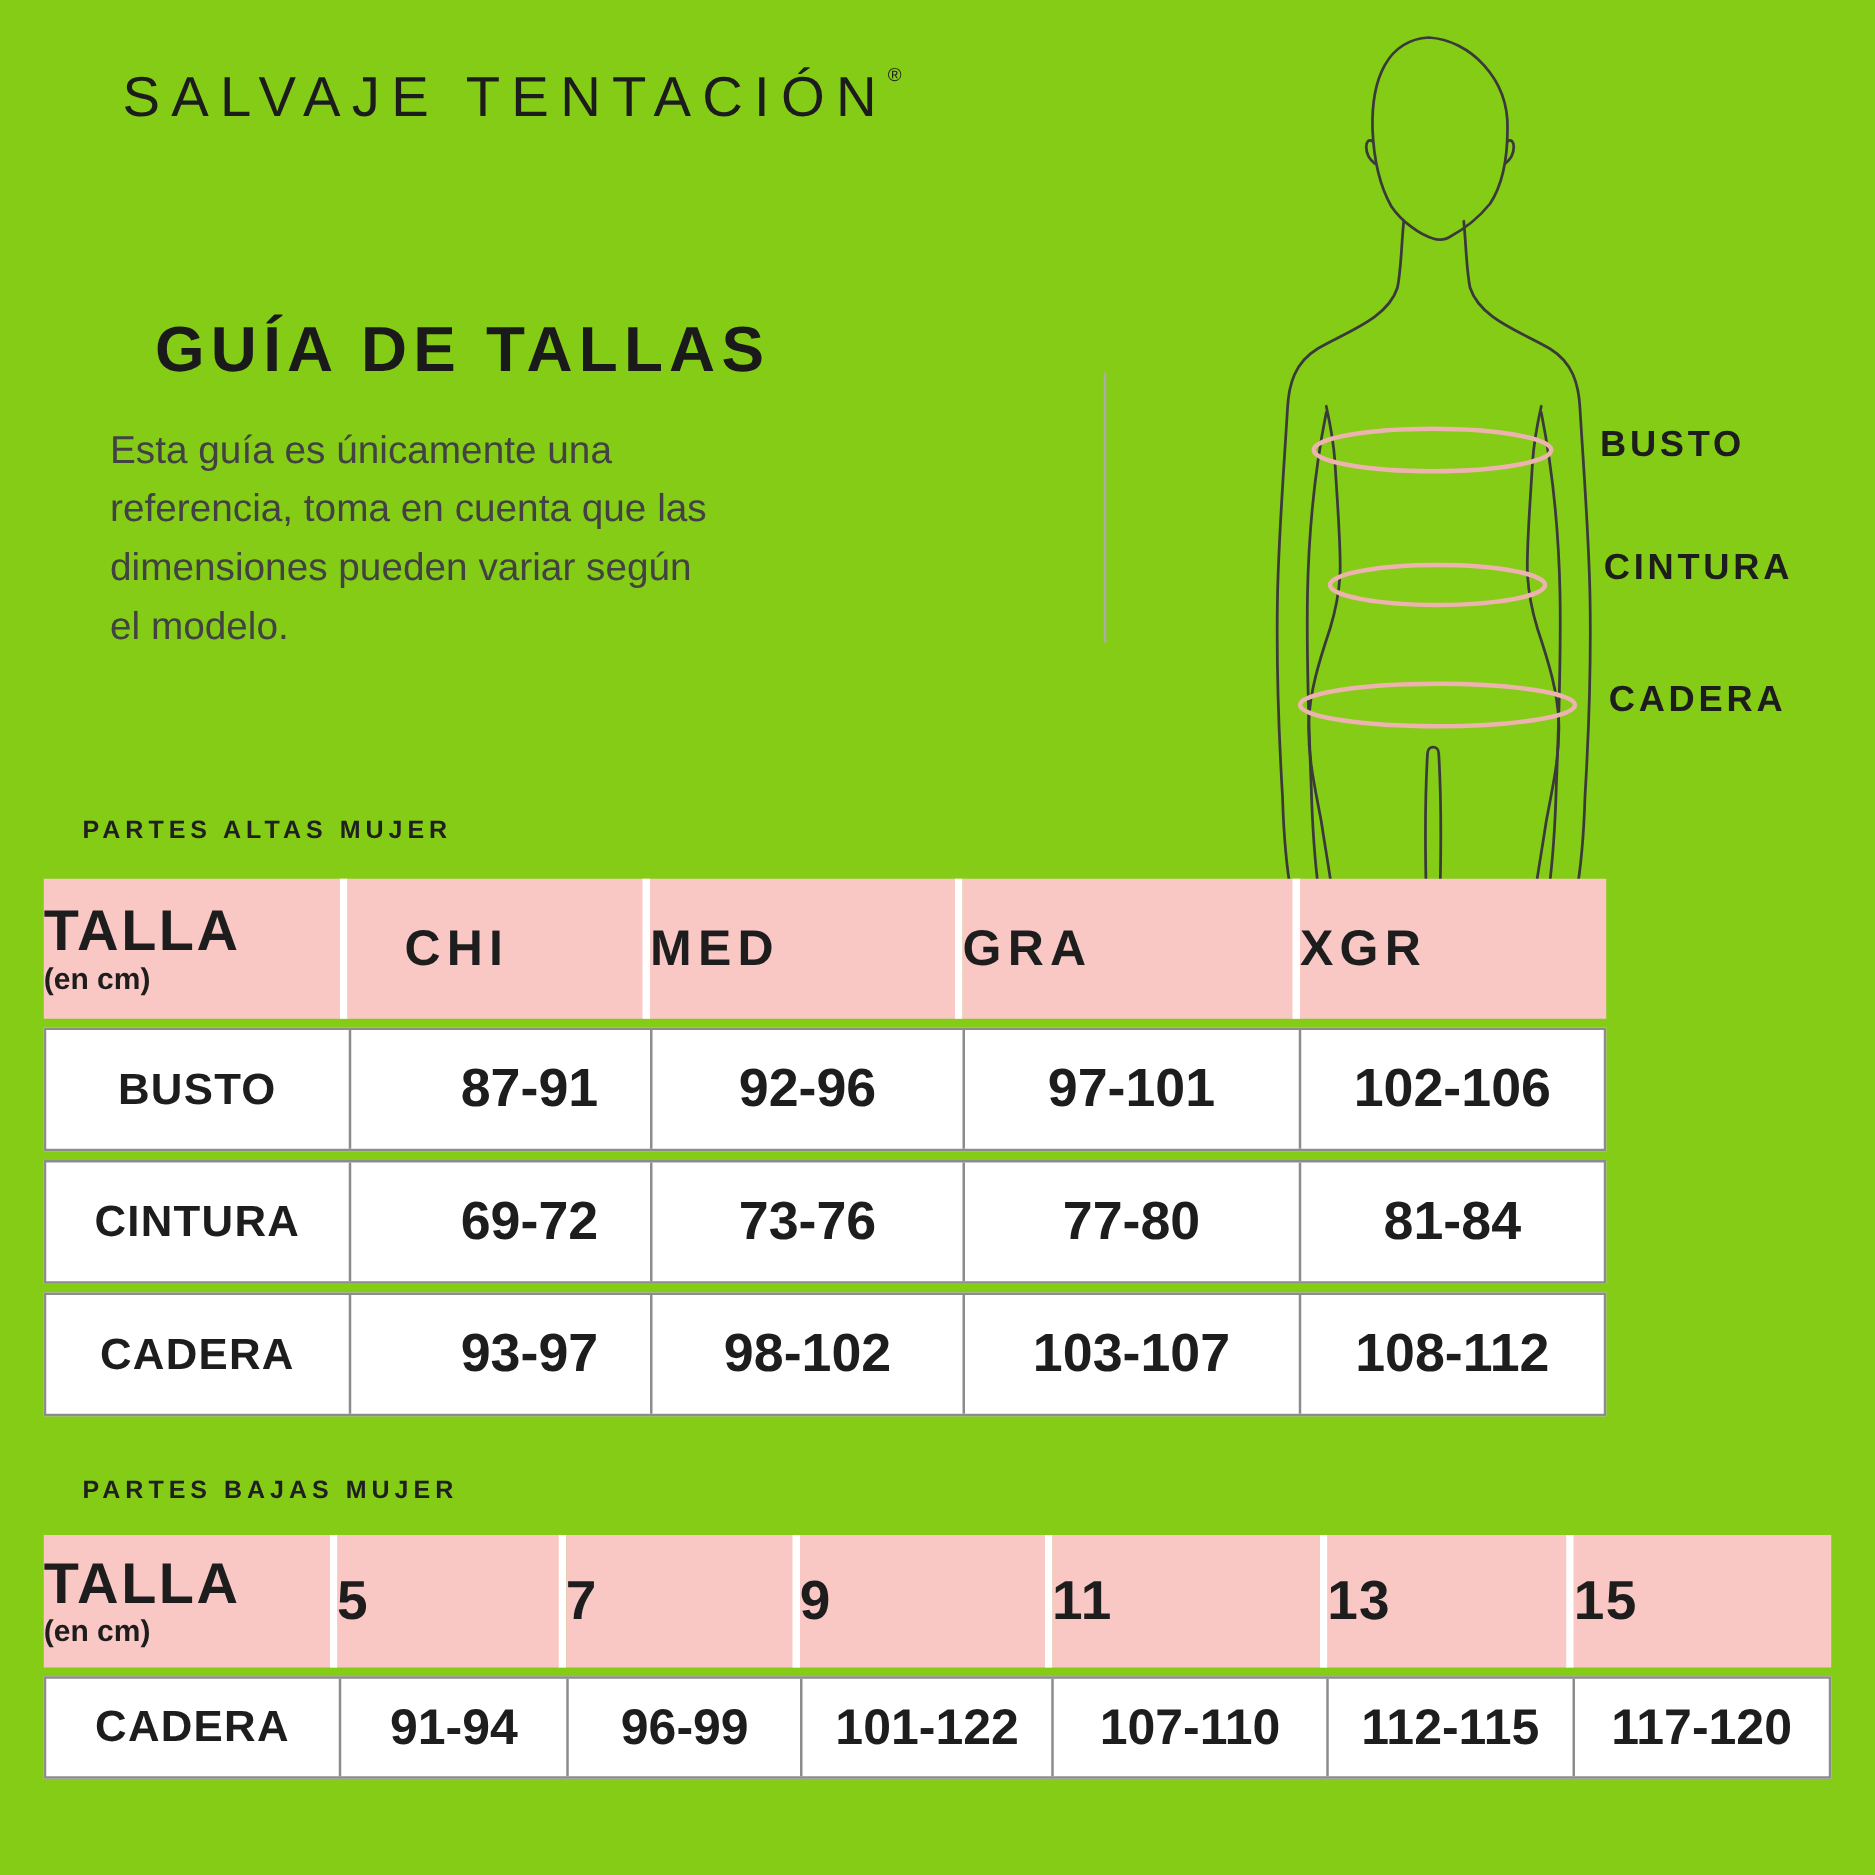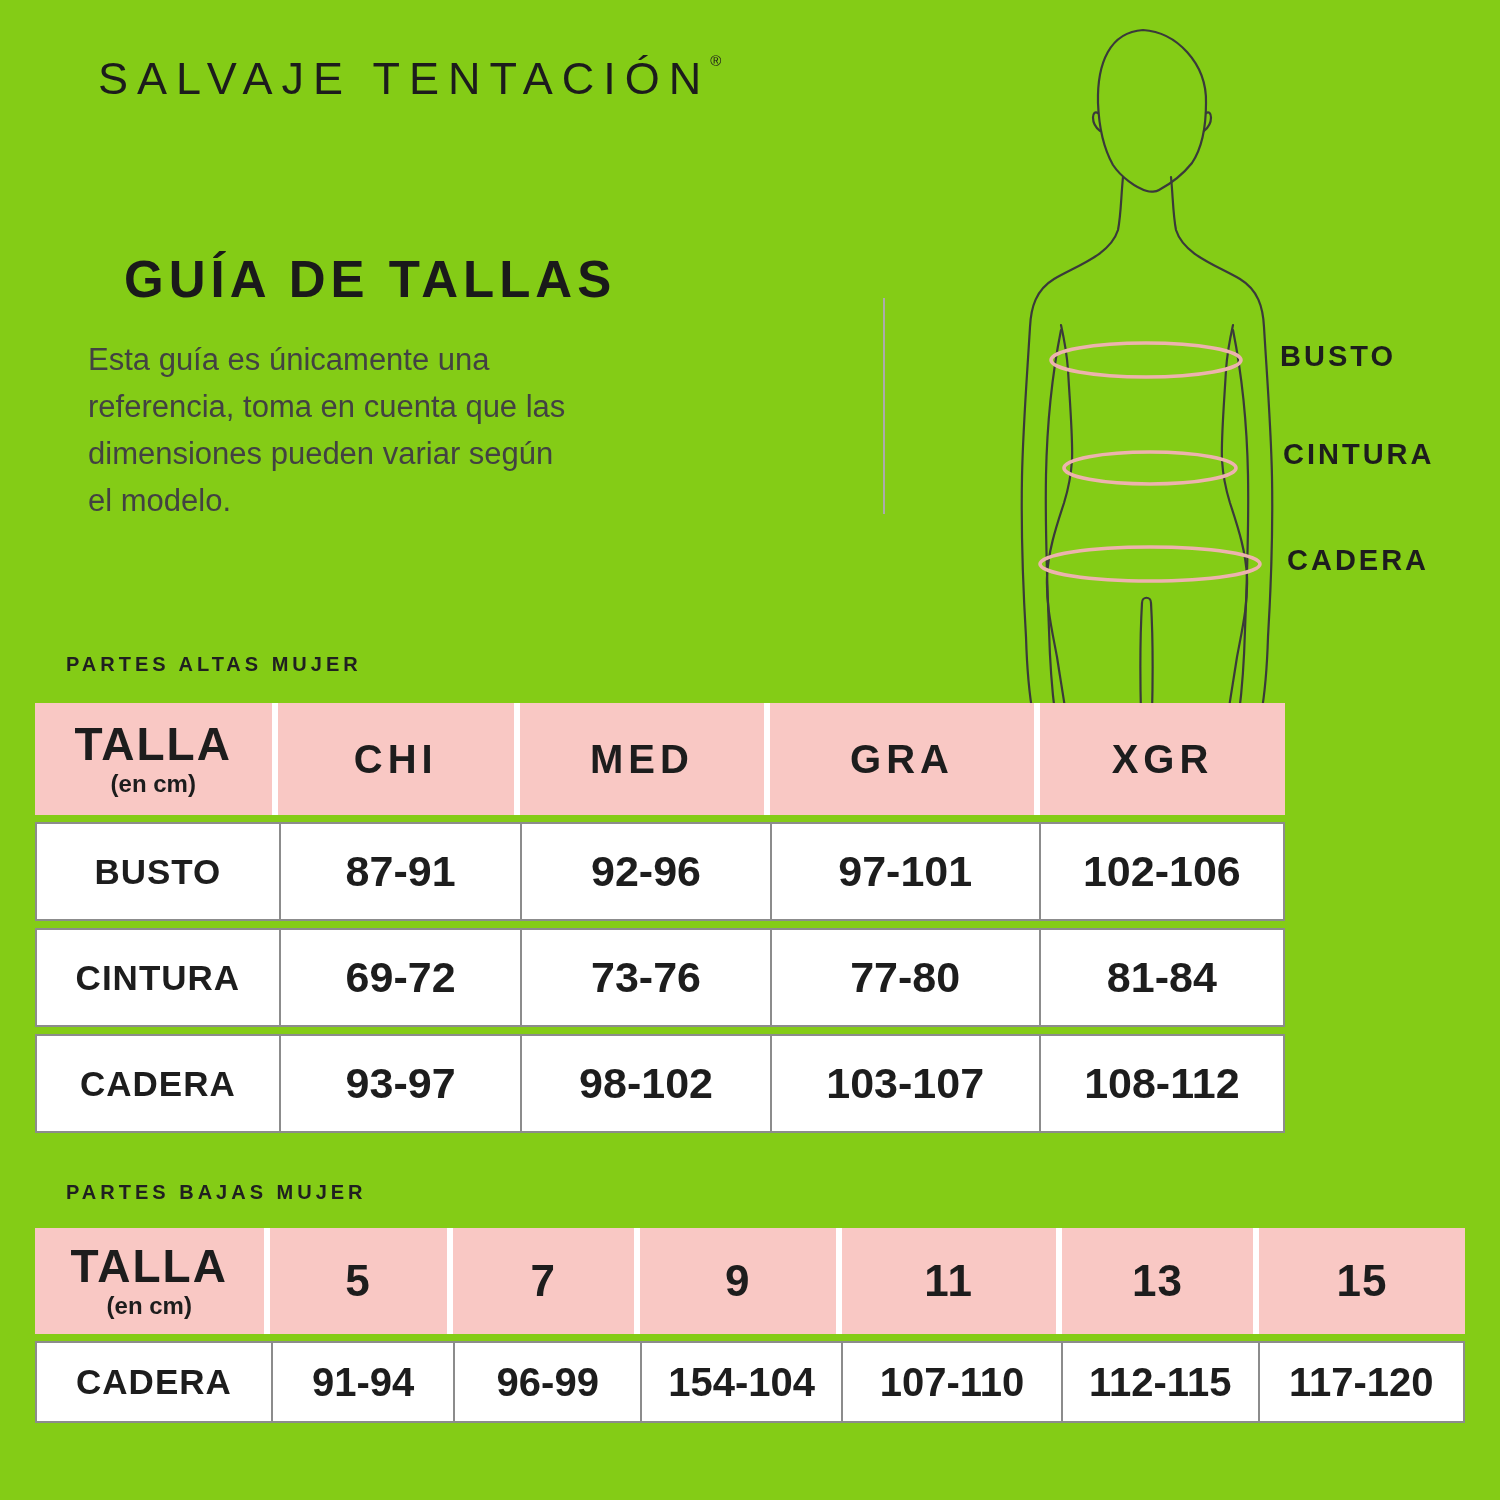--- a/index.html
+++ b/index.html
@@ -47,35 +47,35 @@
   .sec-lower { left:66px; top:1181px; }
 
   
   .tbl { position:absolute; z-index:1; }
   #t1 { left:35px; top:703px; width:1250px; }
   #t2 { left:35px; top:1228px; width:1430px; }
 
   .thead { display:flex; }
   .th {
     background:#f9c8c4; display:flex; flex-direction:column;
-    align-items:center; justify-content:center;
+    align-items:flex-start; justify-content:center;
   }
   .th:not(:last-child) { border-right:6px solid #ffffff; }
   #t1 .thead { height:112px; }
   #t2 .thead { height:106px; }
 
   .trow { display:flex; border:2px solid #8c8c8c; margin-top:7px; background:#ffffff; }
   #t1 .trow { height:99px; }
   #t2 .trow { height:82px; }
   .td { display:flex; align-items:center; justify-content:center; }
   .td + .td { border-left:2px solid #8c8c8c; }
 
   
   #t1 .th:nth-child(1), #t1 .td:nth-child(1) { width:19.4%; }
-  #t1 .th:nth-child(2), #t1 .td:nth-child(2) { width:19.4%; }
+  #t1 .th:nth-child(2), #t1 .td:nth-child(2) { width:19.4%;padding-left:46px; }
   #t1 .th:nth-child(3), #t1 .td:nth-child(3) { width:20.0%; }
   #t1 .th:nth-child(4), #t1 .td:nth-child(4) { width:21.6%; }
   #t1 .th:nth-child(5), #t1 .td:nth-child(5) { width:19.6%; }
 
   #t2 .th:nth-child(1), #t2 .td:nth-child(1) { width:16.4%; }
   #t2 .th:nth-child(2), #t2 .td:nth-child(2) { width:12.8%; }
   #t2 .th:nth-child(3), #t2 .td:nth-child(3) { width:13.1%; }
   #t2 .th:nth-child(4), #t2 .td:nth-child(4) { width:14.1%; }
   #t2 .th:nth-child(5), #t2 .td:nth-child(5) { width:15.4%; }
   #t2 .th:nth-child(6), #t2 .td:nth-child(6) { width:13.8%; }
@@ -182,20 +182,20 @@
       <div class="th size-h">7</div>
       <div class="th size-h">9</div>
       <div class="th size-h">11</div>
       <div class="th size-h">13</div>
       <div class="th size-h">15</div>
     </div>
     <div class="trow">
       <div class="td row-label">CADERA</div>
       <div class="td val">91-94</div>
       <div class="td val">96-99</div>
-      <div class="td val">154-104</div>
+      <div class="td val">101-122</div>
       <div class="td val">107-110</div>
       <div class="td val">112-115</div>
       <div class="td val">117-120</div>
     </div>
   </div>
 
 </div>
 
 </body></html>

